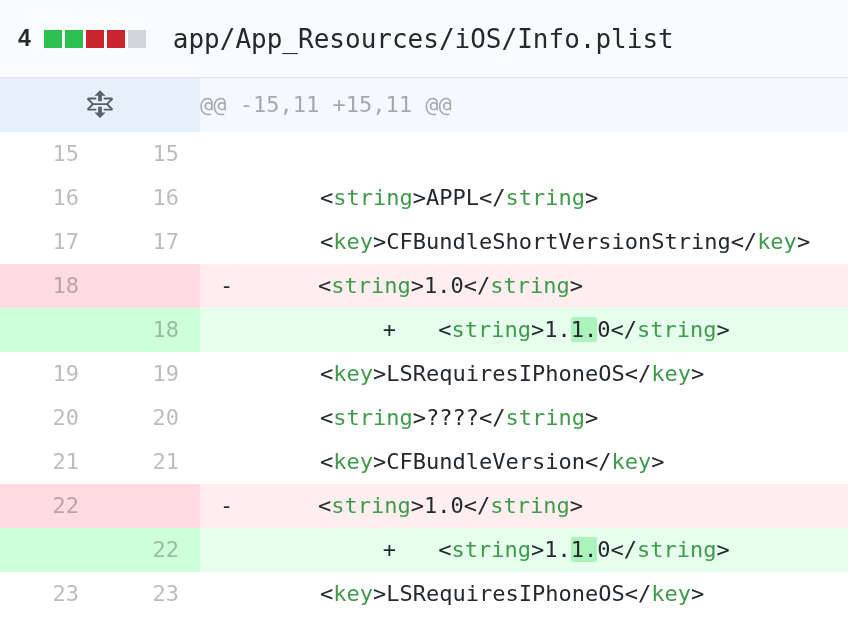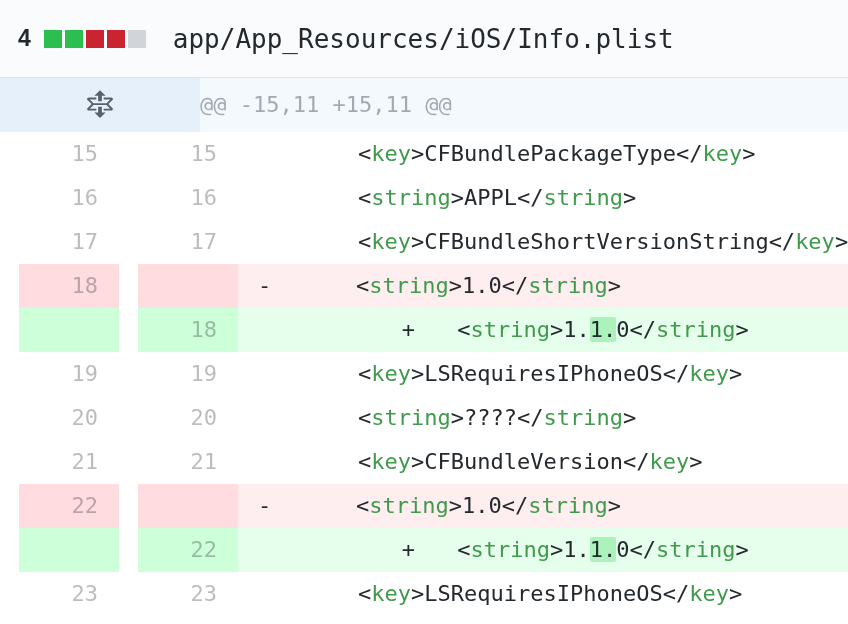--- a/index.html
+++ b/index.html
@@ -29,21 +29,20 @@
   }
 
   
   .diff-table { font-family:"DejaVu Sans Mono", monospace; font-size:22px; }
   .drow { display:flex; height:44px; line-height:44px; }
   .gcell {
     flex:0 0 100px; width:100px; box-sizing:border-box;
     text-align:right; padding-right:21px;
     color:rgba(27,31,35,0.3);
     overflow:hidden;
-    margin-left:19px;
   }
   .ccell {
     flex:1 1 auto; box-sizing:border-box; padding-left:22px;
     white-space:pre; overflow:hidden; color:#24292e;
   }
   .marker { display:inline-block; width:98px; color:#24292e; }
 
   .drow.context { background:#ffffff; }
   .drow.deleted .gcell { background:#ffdce0; }
   .drow.deleted .ccell { background:#ffeef0;padding-left:20px; }
@@ -89,21 +88,20 @@
       <svg class="unfold-svg" width="26" height="30" viewBox="0 0 14 16" aria-hidden="true">
         <path fill="#586069" fill-rule="evenodd" d="M11.5 7.5L14 10c0 .55-.45 1-1 1H9v-1h3.5l-2-2h-7l-2 2H5v1H1c-.55 0-1-.45-1-1l2.5-2.5L0 5c0-.55.45-1 1-1h4v1H1.5l2 2h7l2-2H9V4h4c.55 0 1 .45 1 1l-2.5 2.5zM6 6h2V3h2L7 0 4 3h2v3zm2 3H6v3H4l3 3 3-3H8V9z"></path>
       </svg>
     </div>
     <div class="hunk-code">@@ -15,11 +15,11 @@</div>
   </div>
   <div id="rows">
       <div class="drow context">
         <div class="gcell">15</div>
         <div class="gcell">15</div>
-        <div class="ccell"><span class="marker"></span><span class="seg-b">&lt;</span><span class="seg-t">key</span><span class="seg-b">&gt;</span><span class="seg-x">CFBundlePackageType</span><span class="seg-b">&lt;/</span><span class="seg-t">key</span><span class="seg-b">&gt;</span></div>
       </div>
       <div class="drow context">
         <div class="gcell">16</div>
         <div class="gcell">16</div>
         <div class="ccell"><span class="marker"></span><span class="seg-b">&lt;</span><span class="seg-t">string</span><span class="seg-b">&gt;</span><span class="seg-x">APPL</span><span class="seg-b">&lt;/</span><span class="seg-t">string</span><span class="seg-b">&gt;</span></div>
       </div>
       <div class="drow context">
         <div class="gcell">17</div>
         <div class="gcell">17</div>
         <div class="ccell"><span class="marker"></span><span class="seg-b">&lt;</span><span class="seg-t">key</span><span class="seg-b">&gt;</span><span class="seg-x">CFBundleShortVersionString</span><span class="seg-b">&lt;/</span><span class="seg-t">key</span><span class="seg-b">&gt;</span></div>

